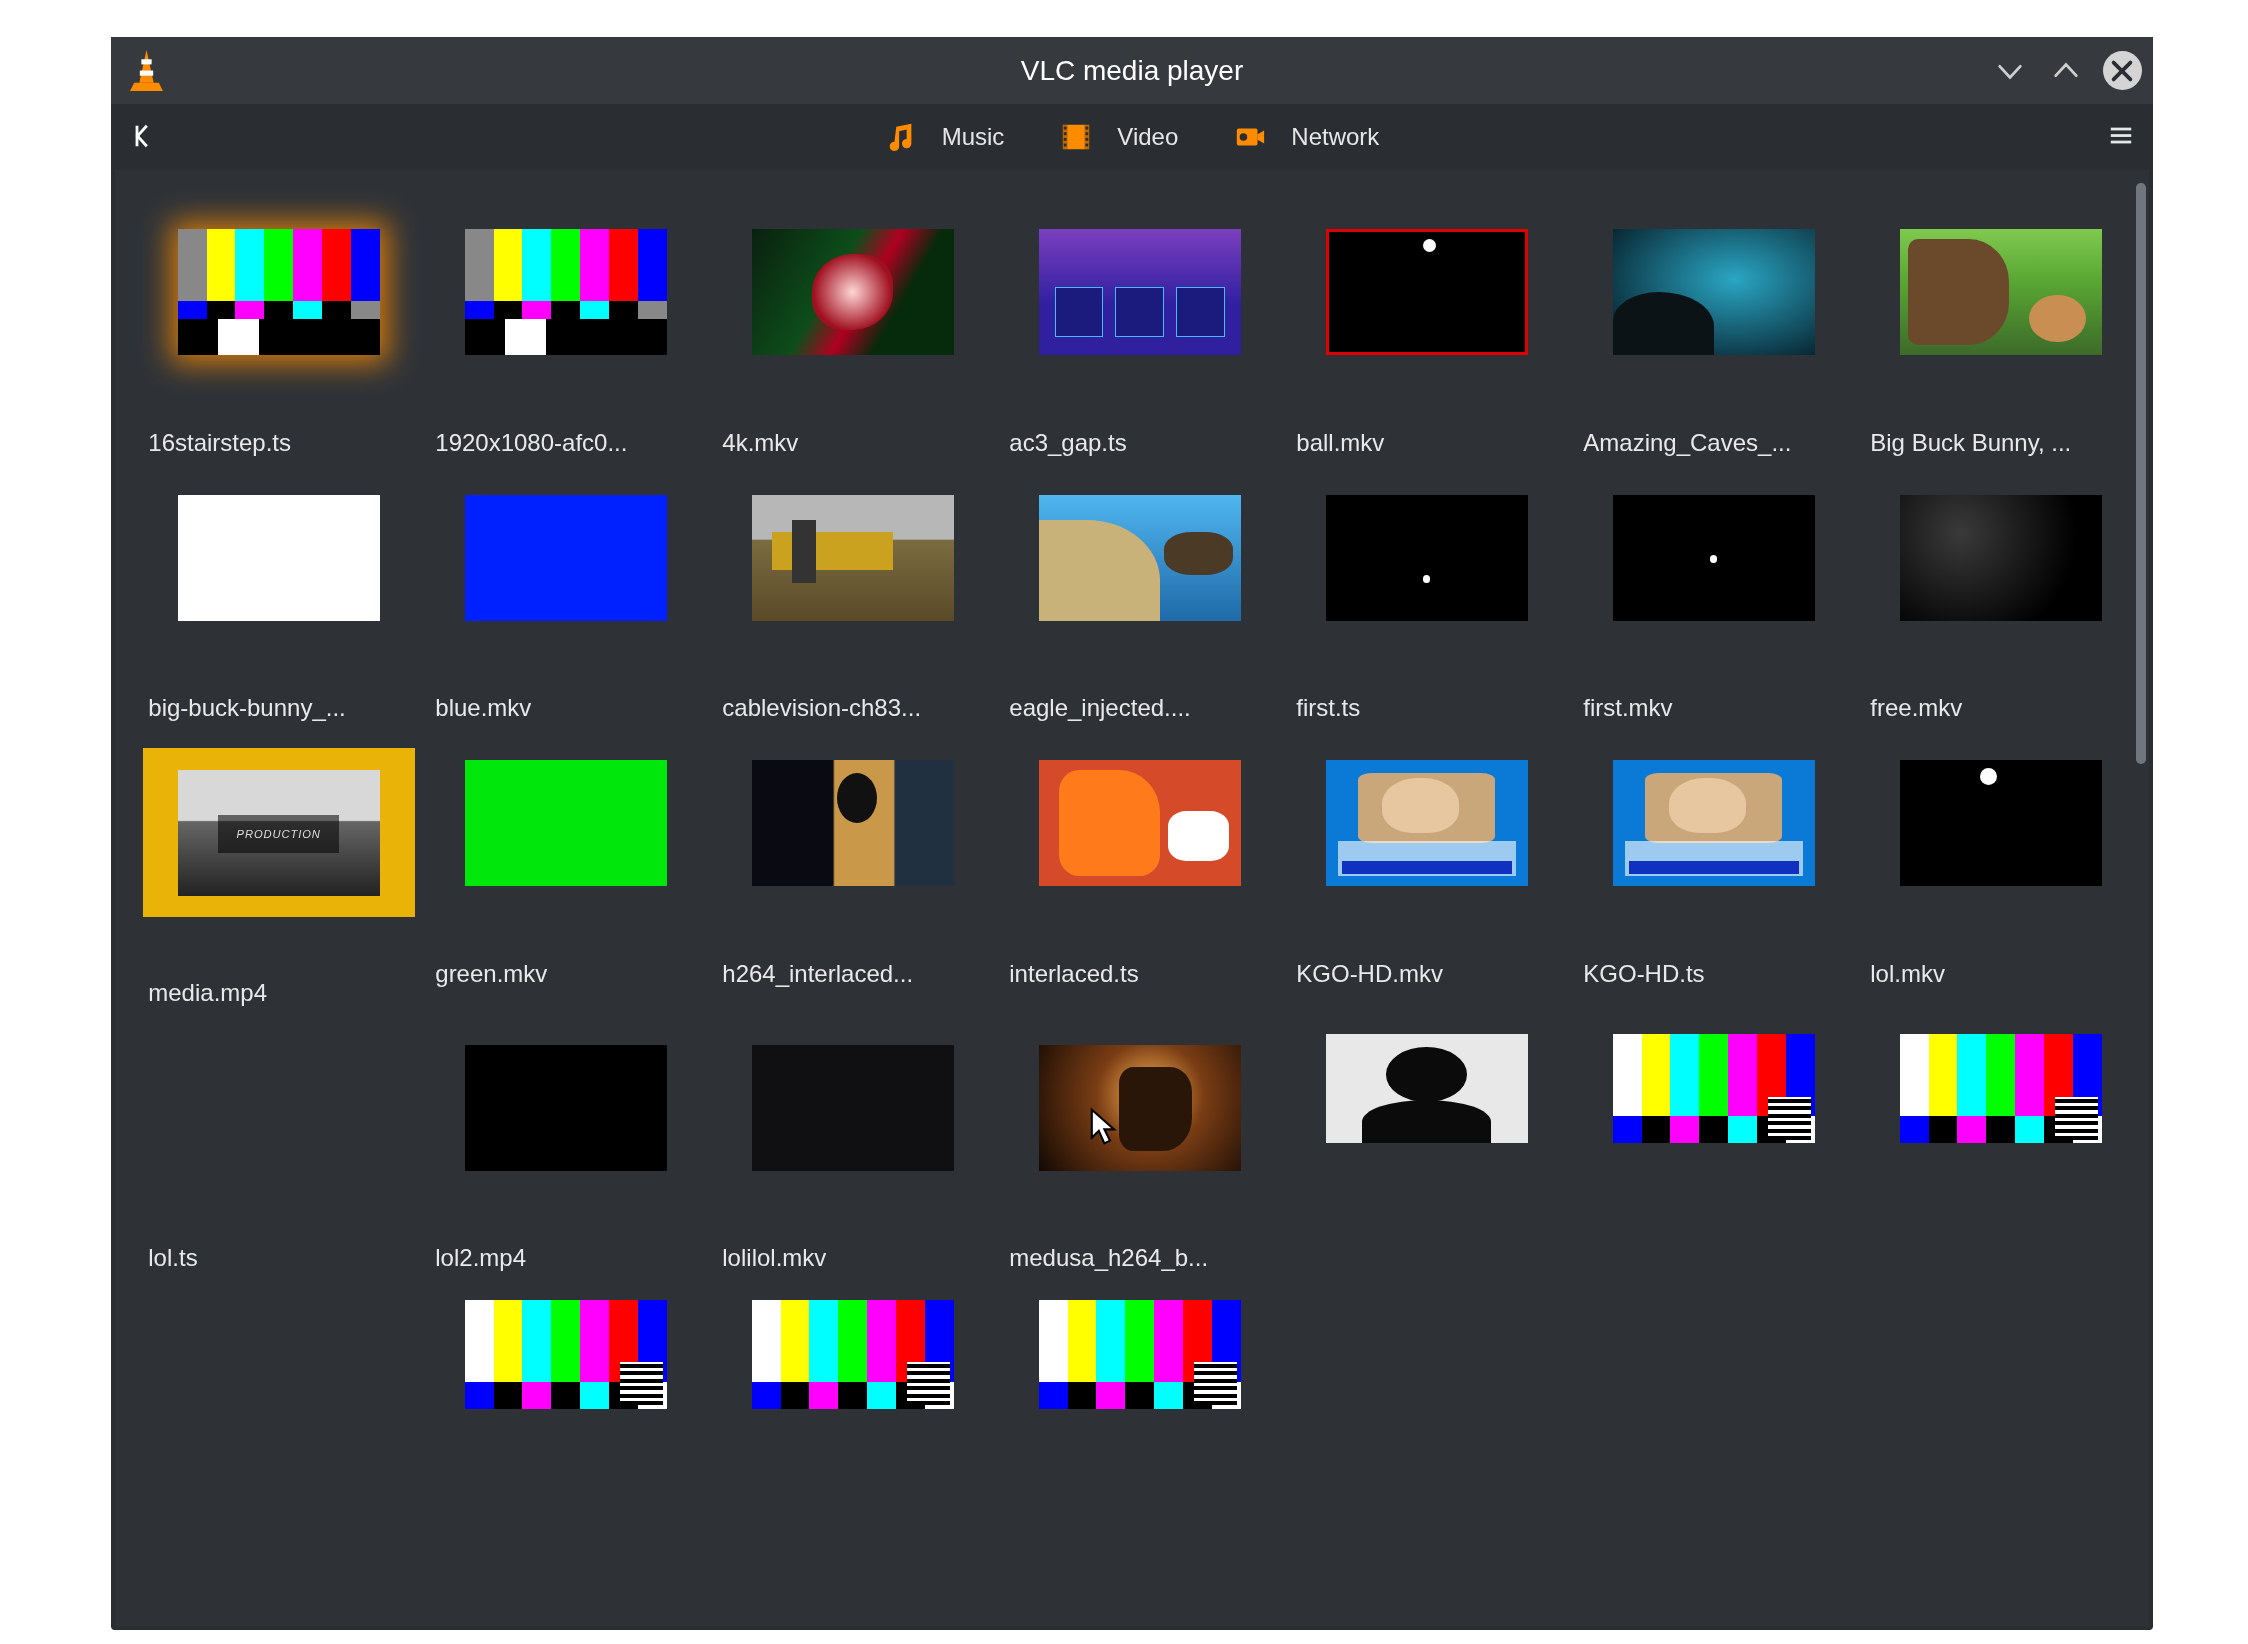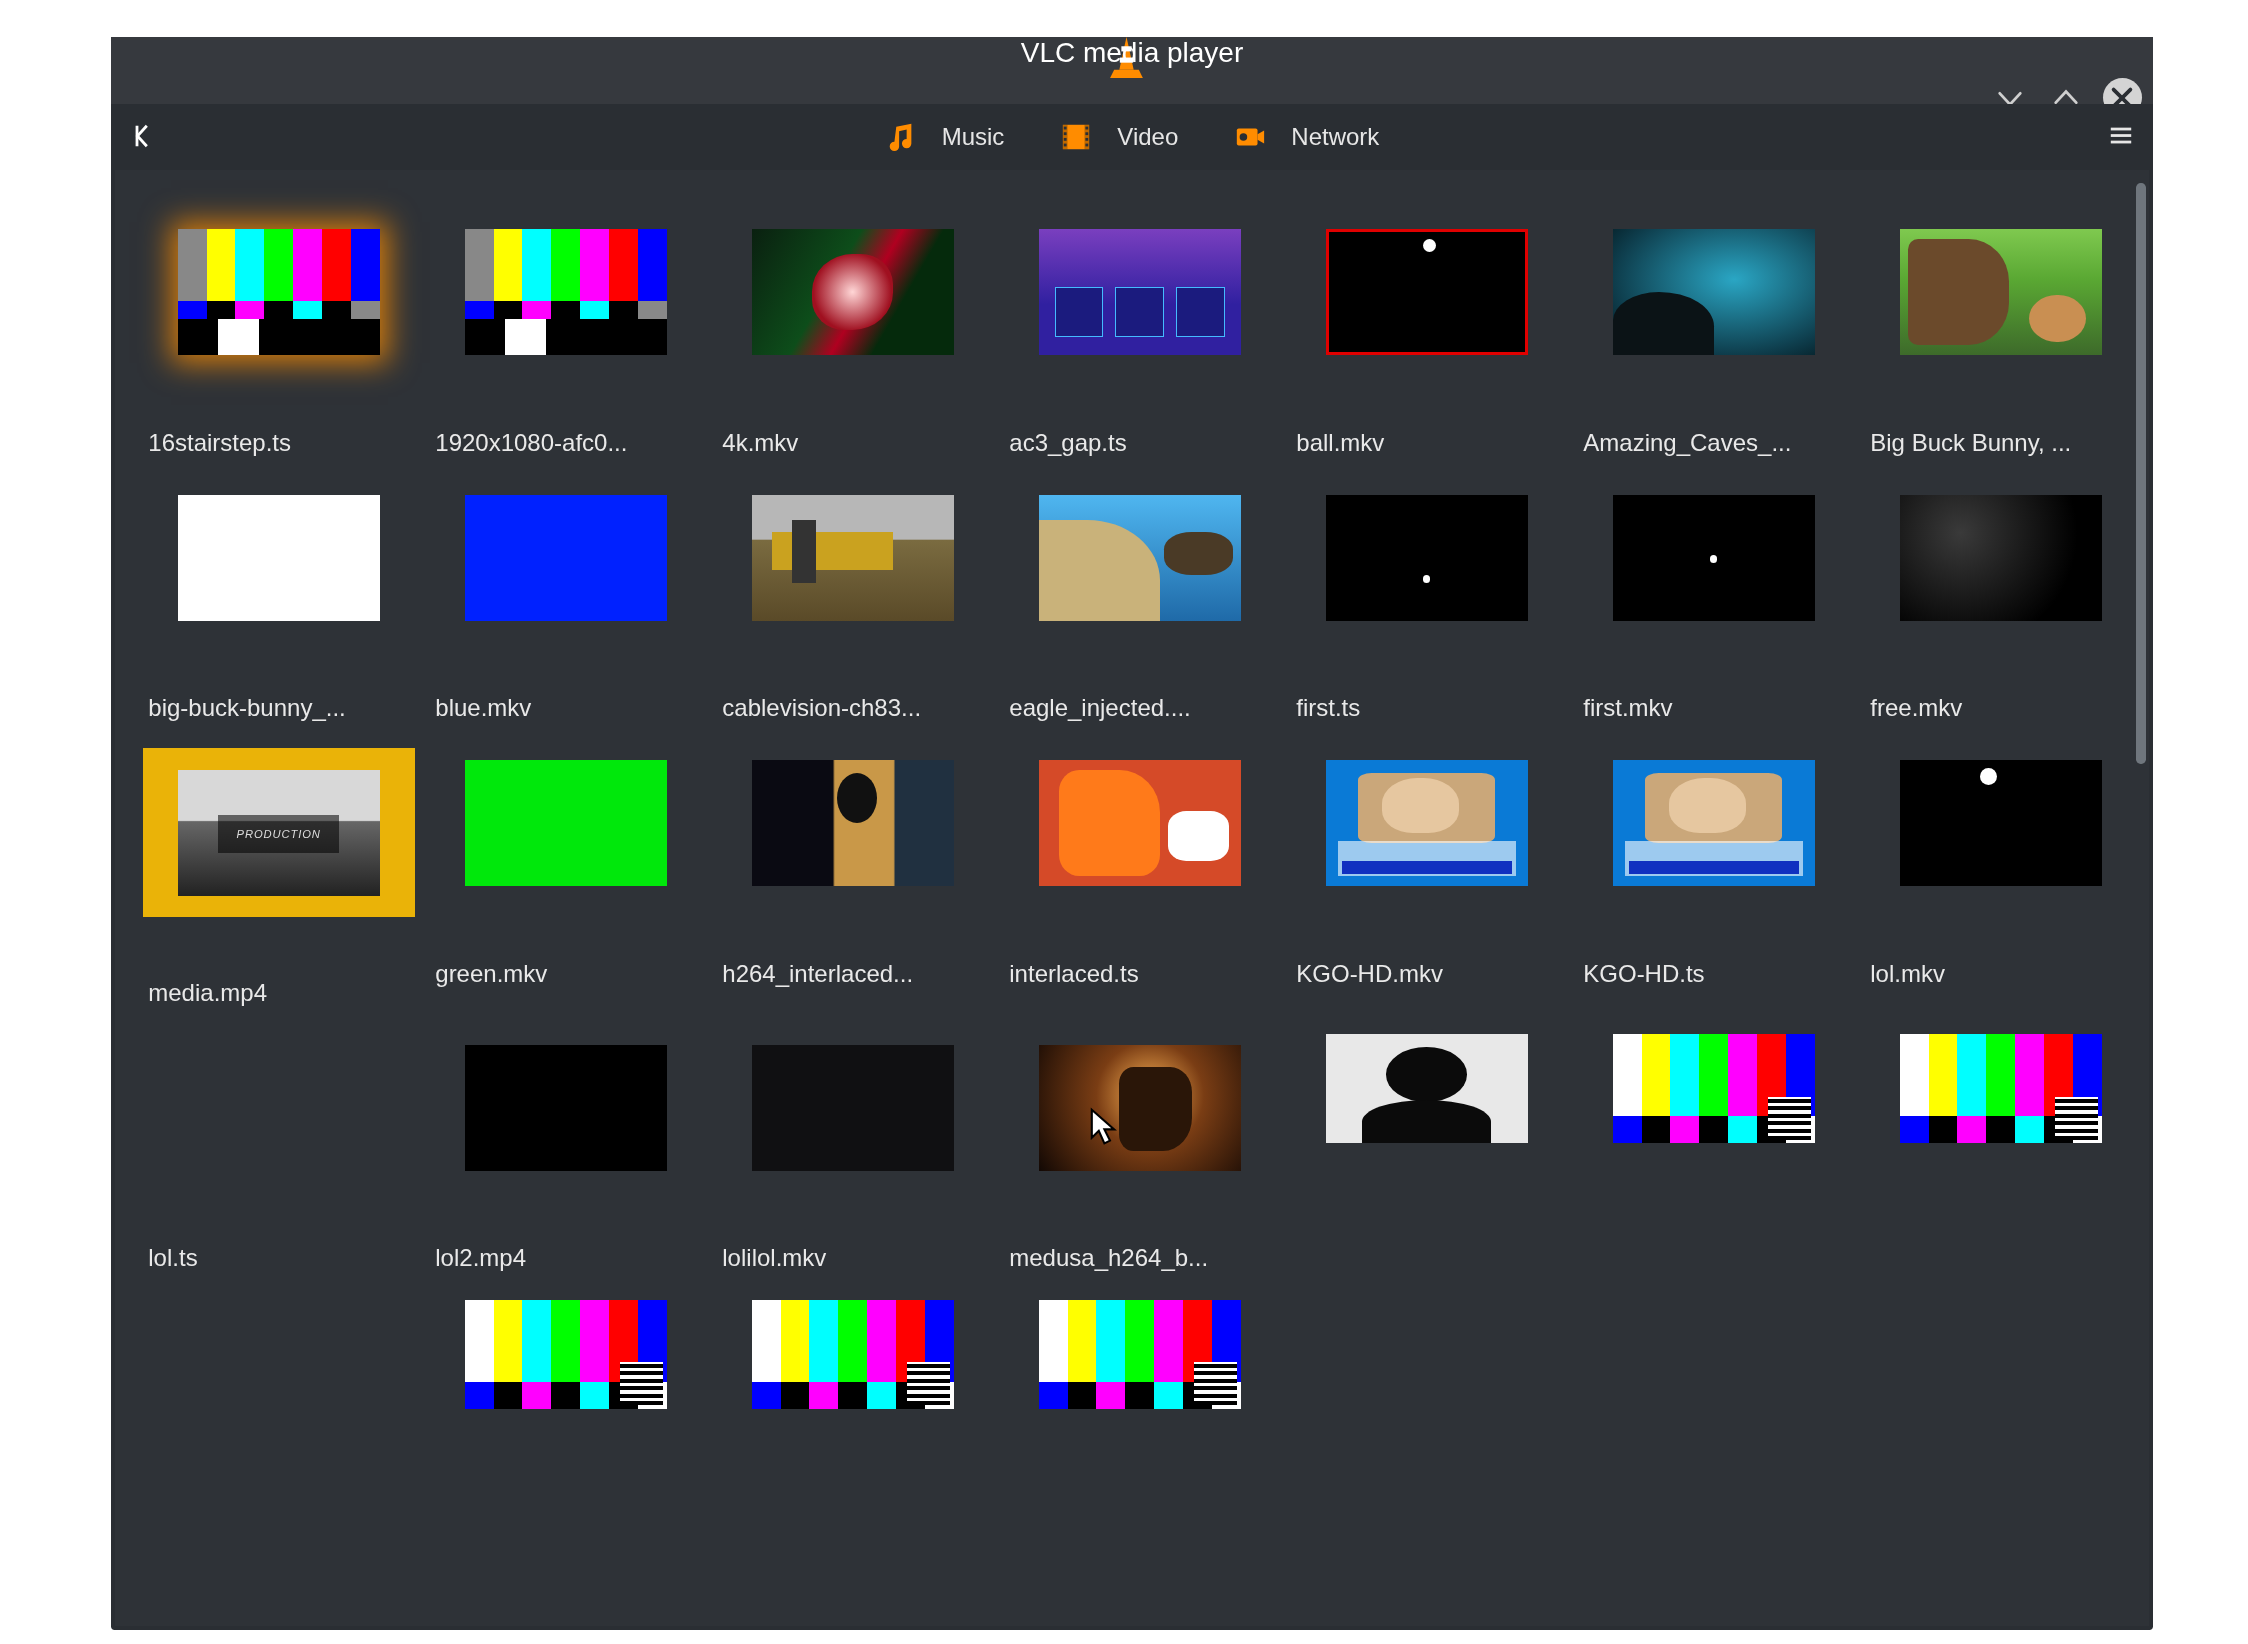--- a/index.html
+++ b/index.html
@@ -11,21 +11,20 @@
     background: #2a2e33;
     border-radius: 3.7px;
     display: flex; flex-direction: column;
   }
   .titlebar {
     height: 67px;
     background: #36393e;
     display: flex; align-items: center;
     padding: 0 11.2px;
     position: relative;
-    flex-direction: column;
   }
   .titlebar .app-icon {
     width: 41px; height: 41px;
     margin-left: 3.7px; margin-right: 15px;
     display: flex; align-items: center; justify-content: center;
   }
   .titlebar .title {
     position: absolute; left: 0; right: 0;
     text-align: center;
     color: #fff; font-size: 28px; font-weight: 500;

